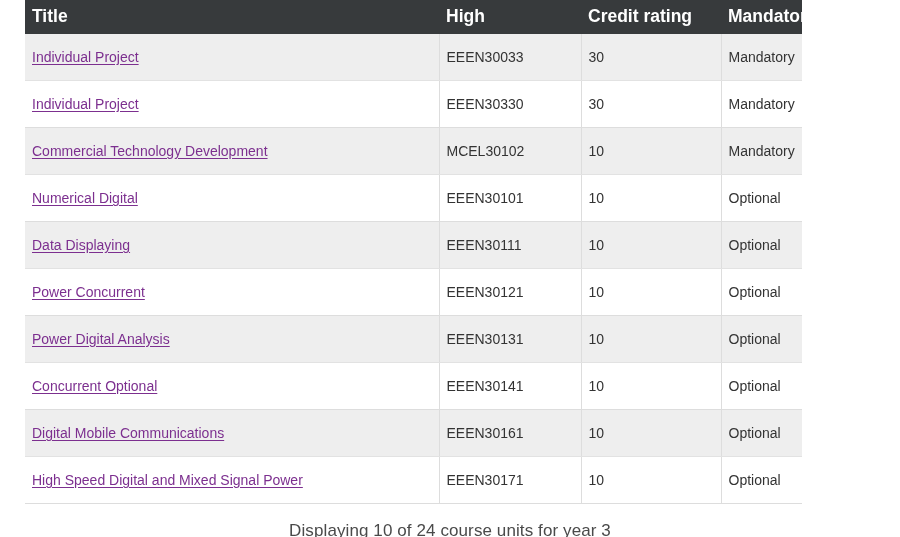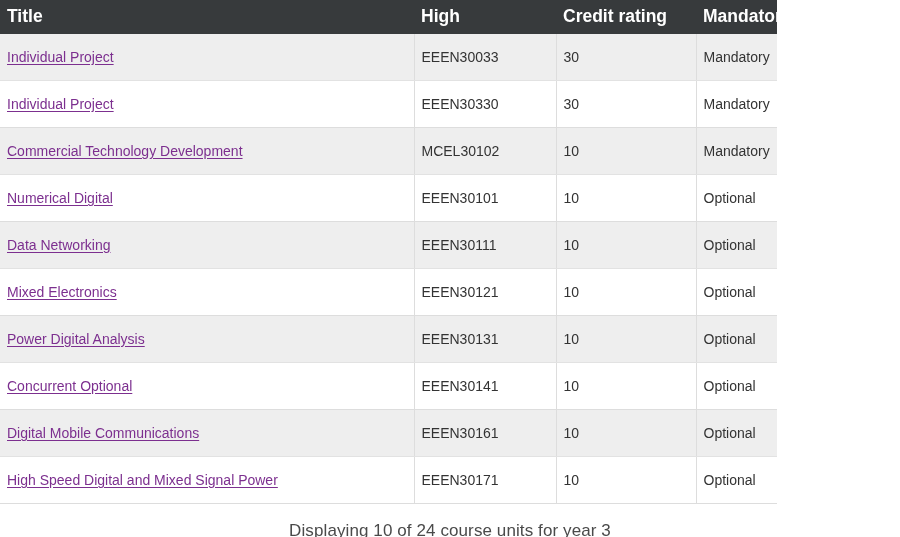--- a/index.html
+++ b/index.html
@@ -13,20 +13,21 @@
     height: 537px;
     overflow: hidden;
     font-family: "Liberation Sans", sans-serif;
     color: #333333;
     -webkit-font-smoothing: antialiased;
   }
 
   .table-wrap {
     width: 777px;
     overflow: hidden;
+    padding-left: 25px;
   }
 
   table.course-units {
     border-collapse: collapse;
     table-layout: fixed;
     width: 1010px;      
     font-size: 17px;
   }
 
   
@@ -120,27 +121,27 @@
           <td>10</td>
           <td>Mandatory</td>
         </tr>
         <tr>
           <td><a class="unit-link" href="#">Numerical Digital</a></td>
           <td>EEEN30101</td>
           <td>10</td>
           <td>Optional</td>
         </tr>
         <tr>
-          <td><a class="unit-link" href="#">Data Networking</a></td>
+          <td><a class="unit-link" href="#">Data Displaying</a></td>
           <td>EEEN30111</td>
           <td>10</td>
           <td>Optional</td>
         </tr>
         <tr>
-          <td><a class="unit-link" href="#">Mixed Electronics</a></td>
+          <td><a class="unit-link" href="#">Power Concurrent</a></td>
           <td>EEEN30121</td>
           <td>10</td>
           <td>Optional</td>
         </tr>
         <tr>
           <td><a class="unit-link" href="#">Power Digital Analysis</a></td>
           <td>EEEN30131</td>
           <td>10</td>
           <td>Optional</td>
         </tr>

